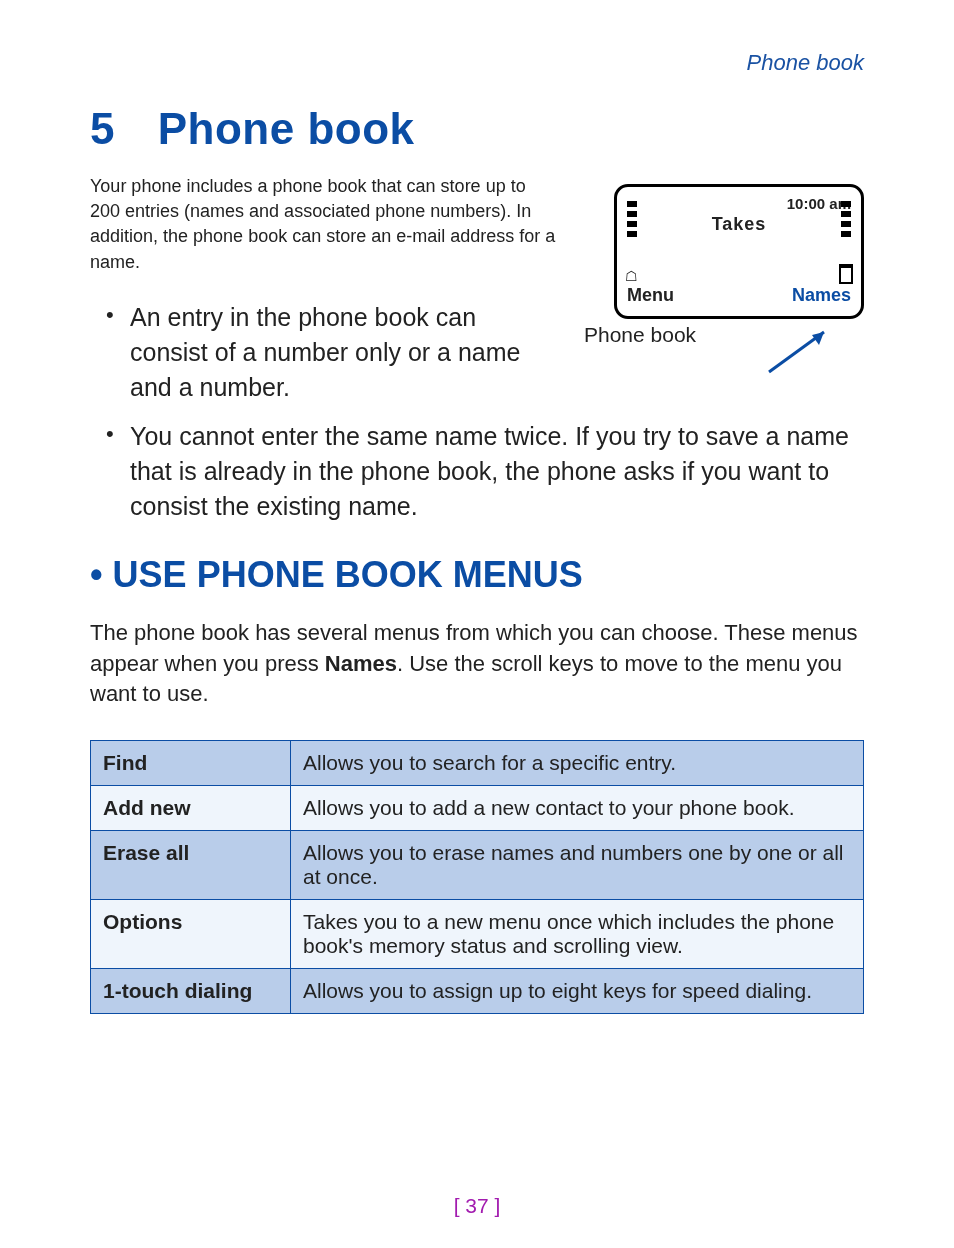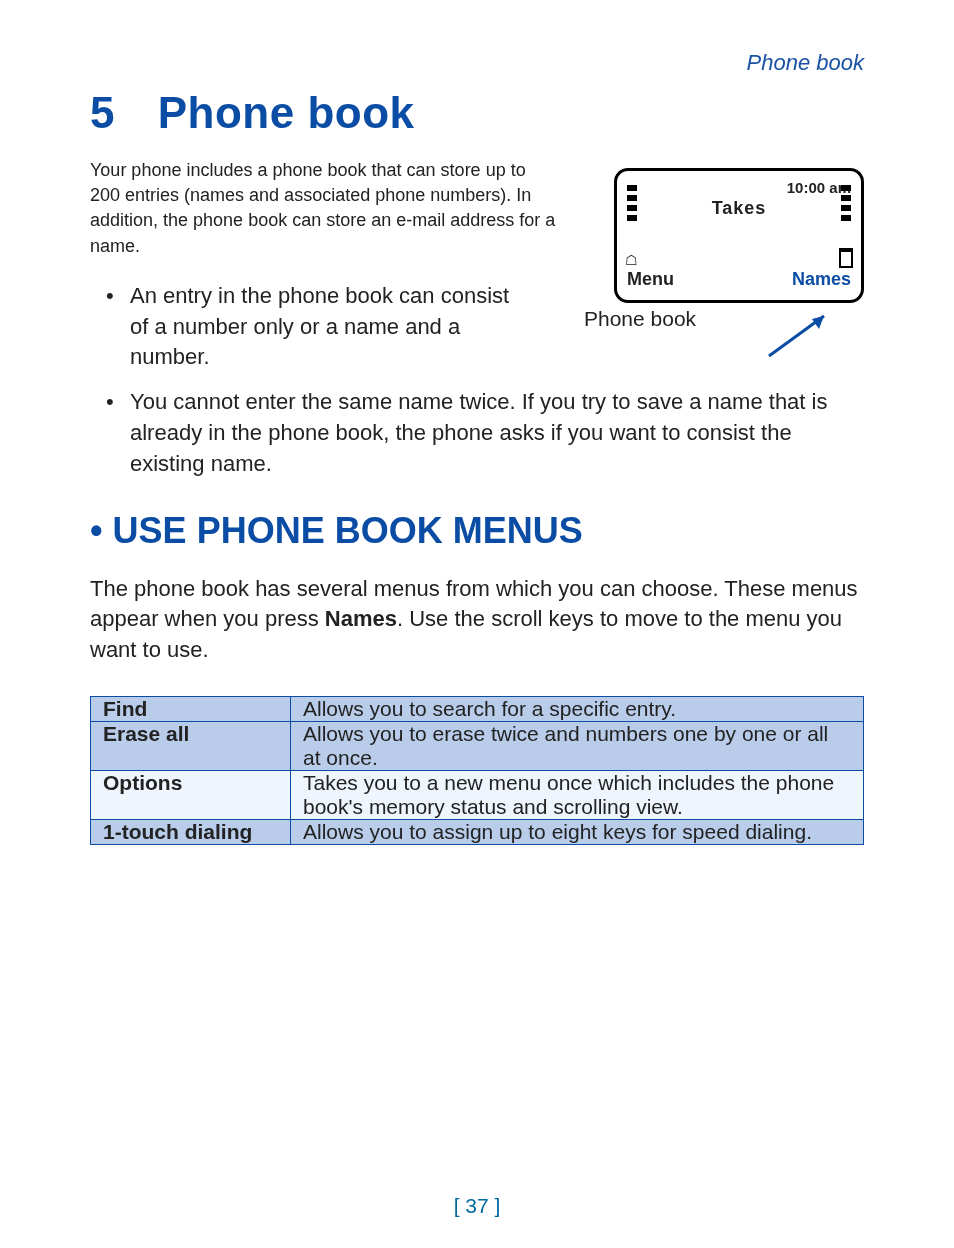--- a/index.html
+++ b/index.html
@@ -18,21 +18,21 @@
     text-align: right;
     color: #1a52a3;
     font-style: italic;
     font-size: 22px;
     margin-bottom: 10px;
   }
   h1 {
     color: #0b4da4;
     font-size: 44px;
     font-weight: bold;
-    margin: 12px 0 20px 0;
+    margin: 28px 0 20px 0;
     letter-spacing: 0.5px;
   }
   h1 .chnum { margin-right: 30px; }
   .intro-wrap {
     position: relative;
   }
   .intro {
     font-size: 18px;
     line-height: 1.4;
     width: 470px;
@@ -108,21 +108,21 @@
     position: absolute;
     right: 20px;
     bottom: -30px;
     width: 80px;
     height: 50px;
     overflow: visible;
   }
   ul.bullets {
     list-style: none;
     padding-left: 40px;
-    font-size: 22px;
+    font-size: 25px;
     line-height: 1.4;
   }
   ul.bullets li {
     position: relative;
     margin: 14px 0;
   }
   ul.bullets li::before {
     content: "•";
     position: absolute;
     left: -24px;
@@ -144,36 +144,36 @@
     margin-bottom: 30px;
   }
   .menus-intro .bold { font-weight: bold; }
   table.menus {
     border-collapse: collapse;
     width: 100%;
     font-size: 21px;
   }
   table.menus td {
     border: 1px solid #0b4da4;
-    padding: 0 12px;
+    padding: 10px 12px;
     vertical-align: top;
   }
   table.menus td.lbl {
     font-weight: bold;
     width: 175px;
     white-space: nowrap;
   }
   table.menus tr.hd td { background: #b9cdea; }
   table.menus tr.alt td { background: #eff5fc; }
   .pagenum {
     position: absolute;
     bottom: 30px;
     left: 0; right: 0;
     text-align: center;
-    color: #0369a1;
+    color: #a21caf;
     font-size: 21px;
   }
 </style>
 </head>
 <body>
 
 <div class="page">
   <div class="header">Phone book</div>
 
   <h1>
@@ -228,23 +228,27 @@
   <p class="menus-intro">
     <span>The phone book has several menus from which you can choose. These menus appear when you press </span><span class="bold">Names</span><span>. Use the scroll keys to move to the menu you want to use.</span>
   </p>
 
   <table class="menus">
     <tbody>
         <tr class="hd">
       <td class="lbl">Find</td>
       <td>Allows you to search for a specific entry.</td>
     </tr>
+    <tr class="alt">
+      <td class="lbl">Add new</td>
+      <td>Allows you to add a new contact to your phone book.</td>
+    </tr>
     <tr class="hd">
       <td class="lbl">Erase all</td>
-      <td>Allows you to erase twice and numbers one by one or all at once.</td>
+      <td>Allows you to erase names and numbers one by one or all at once.</td>
     </tr>
     <tr class="alt">
       <td class="lbl">Options</td>
       <td>Takes you to a new menu once which includes the phone book's memory status and scrolling view.</td>
     </tr>
     <tr class="hd">
       <td class="lbl">1-touch dialing</td>
       <td>Allows you to assign up to eight keys for speed dialing.</td>
     </tr>
   </tbody>

